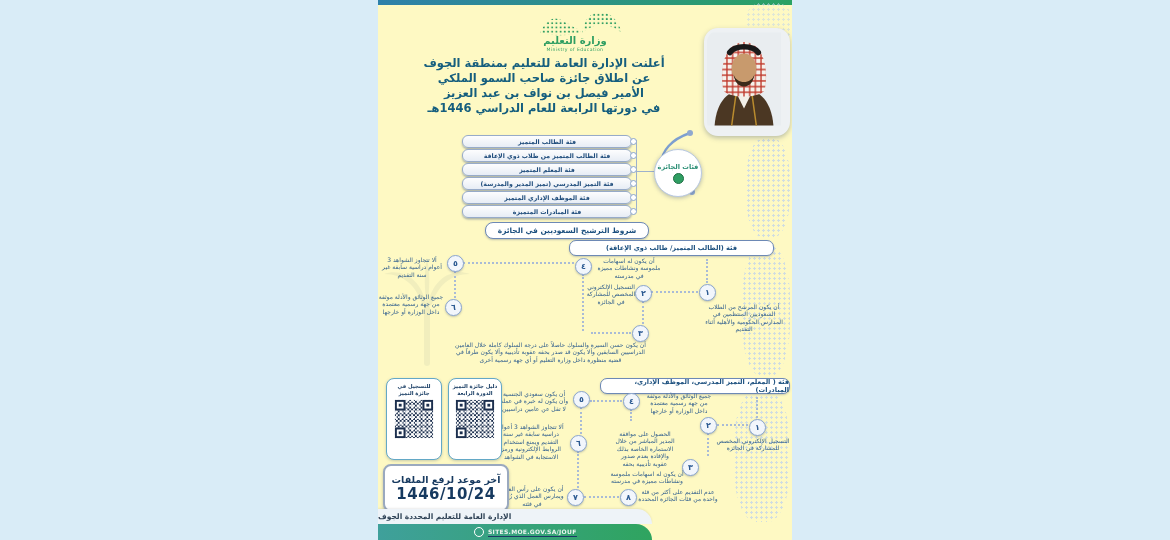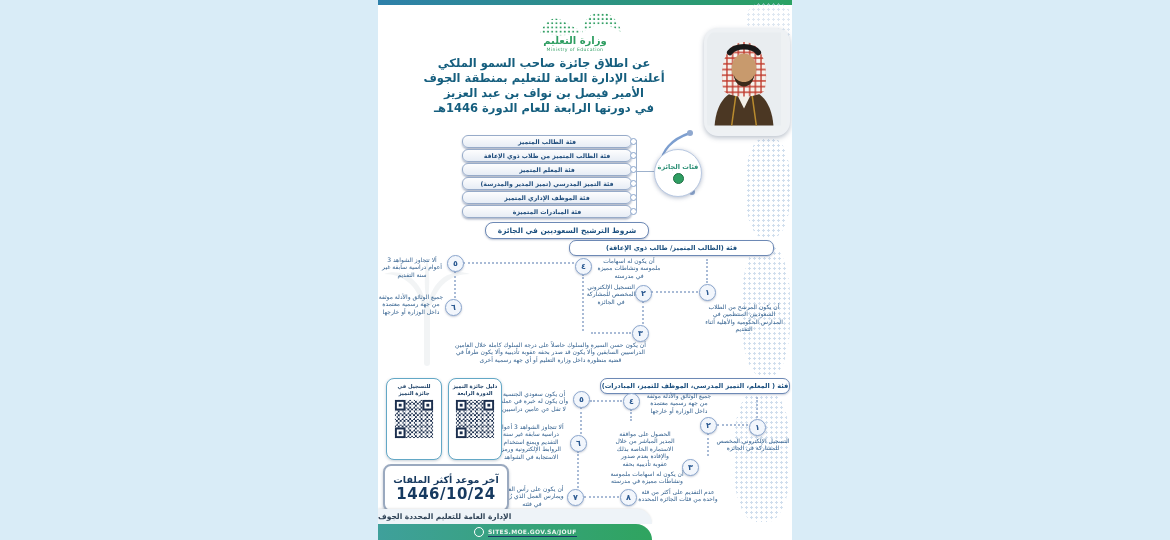--- a/index.html
+++ b/index.html
@@ -1,18 +1,18 @@
 <!DOCTYPE html>
 <html lang="ar"><head>
 <meta charset="utf-8">
 <style>
   html,body{margin:0;padding:0;}
   body{font-family:"DejaVu Sans","Liberation Sans",sans-serif;}
   .canvas{position:relative;width:1170px;height:540px;background:#d9ecf7;overflow:hidden;}
-  .poster{position:absolute;left:378px;top:0;width:414px;height:540px;background:#ffffff;overflow:hidden;}
+  .poster{position:absolute;left:378px;top:0;width:414px;height:540px;background:#fef9c3;overflow:hidden;}
   .rtl{direction:rtl;unicode-bidi:isolate;}
   .abs{position:absolute;}
   .topbar{left:0;top:0;width:414px;height:5px;background:linear-gradient(90deg,#2e80aa,#2aa263);}
   .ministry-ar{left:132px;top:35px;width:130px;text-align:center;font-size:10px;font-weight:bold;color:#2f9e62;}
   .ministry-en{left:132px;top:47px;width:130px;text-align:center;font-size:4.6px;color:#2f9e62;letter-spacing:.4px;}
   .headline{left:26px;top:56px;width:280px;text-align:center;color:#155e7e;font-weight:bold;}
   .headline div{font-size:11.5px;line-height:15px;}
   .photo{left:326px;top:28px;width:80px;height:102px;border-radius:14px;background:#eef1f3;border:3px solid #eef1f4;box-shadow:0 2px 5px rgba(60,80,110,.35);overflow:hidden;}
   .cat{left:84px;width:168px;height:11px;border-radius:6px;background:linear-gradient(#fdfdfe,#e7edf5);border:1px solid #97abc9;box-shadow:0 1.5px 2px rgba(70,90,130,.45);display:flex;align-items:center;justify-content:center;font-size:6.2px;font-weight:bold;color:#1c4a7a;}
   .oval{width:5px;height:5px;border-radius:50%;background:#fff;border:1px solid #8aa5cc;}
@@ -76,24 +76,24 @@
           <path d="M0,3 H6 M3,0 V6" stroke="#c0392b" stroke-width="1.4"></path>
         </pattern>
       </defs>
       <path d="M2,24 C12,2 22,10 32,16 C40,21 44,20 42,24 C34,26 20,28 2,24 Z" fill="url(#gdots)"></path>
       <path d="M44,24 C46,8 56,0 68,4 C76,7 81,14 84,24 C74,16 62,14 54,18 C49,20 46,22 44,24 Z" fill="url(#gdots)"></path>
     </svg>
     <div class="abs rtl ministry-ar">وزارة التعليم</div>
     <div class="abs ministry-en">Ministry of Education</div>
 
     <div class="abs headline rtl">
+      <div>أعلنت الإدارة العامة للتعليم بمنطقة الجوف</div>
       <div>عن اطلاق جائزة صاحب السمو الملكي</div>
-      <div>أعلنت الإدارة العامة للتعليم بمنطقة الجوف</div>
       <div>الأمير فيصل بن نواف بن عبد العزيز</div>
-      <div>في دورتها الرابعة للعام الدورة 1446هـ</div>
+      <div>في دورتها الرابعة للعام الدراسي 1446هـ</div>
     </div>
 
     <div class="abs photo">
       <svg width="74" height="96" viewBox="0 0 78 98">
         <rect width="78" height="98" fill="#e9edf0"></rect>
         <path d="M8,98 C10,72 23,60 39,60 C55,60 68,72 70,98 Z" fill="#4b3723"></path>
         <path d="M30,62 L39,80 L48,62 L44,60 L34,60 Z" fill="#f2efe8"></path>
         <path d="M31,62 L26,98 M47,62 L52,98" stroke="#b98b2e" stroke-width="1.6" fill="none"></path>
         <path d="M17,60 C12,32 22,10 39,10 C56,10 66,32 61,60 C58,70 20,70 17,60 Z" fill="url(#redcheck)"></path>
         <ellipse cx="39" cy="38" rx="13" ry="16" fill="#c89a6d"></ellipse>
@@ -147,21 +147,21 @@
     <div class="abs stext rtl" style="left:206px;top:283px;width:54px;">التسجيل الإلكتروني المخصص للمشاركة في الجائزة</div>
     <div class="abs step" style="left:254px;top:325px;">٣</div>
     <div class="abs stext rtl" style="left:75px;top:341px;width:195px;">أن يكون حسن السيرة والسلوك حاصلاً على درجة السلوك كاملة خلال العامين الدراسيين السابقين وألا يكون قد صدر بحقه عقوبة تأديبية وألا يكون طرفاً في قضية منظورة داخل وزارة التعليم أو أي جهة رسمية أخرى</div>
     <div class="abs step" style="left:197px;top:258px;">٤</div>
     <div class="abs stext rtl" style="left:216px;top:257px;width:70px;">أن يكون له اسهامات ملموسة ونشاطات مميزة في مدرسته</div>
     <div class="abs step" style="left:69px;top:255px;">٥</div>
     <div class="abs stext rtl" style="left:2px;top:256px;width:64px;">ألا تتجاوز الشواهد 3 أعوام دراسية سابقة غير سنة التقديم</div>
     <div class="abs step" style="left:67px;top:299px;">٦</div>
     <div class="abs stext rtl" style="left:0px;top:293px;width:66px;">جميع الوثائق والأدلة موثقة من جهة رسمية معتمدة داخل الوزارة أو خارجها</div>
 
-    <div class="abs sect rtl" style="left:222px;top:378px;width:188px;">فئة ( المعلم، التميز المدرسي، الموظف للتميز، المبادرات)</div>
+    <div class="abs sect rtl" style="left:222px;top:378px;width:188px;">فئة ( المعلم، التميز المدرسي، الموظف الإداري، المبادرات)</div>
 
     <div class="abs dv" style="left:378px;top:397px;height:21px;"></div>
     <div class="abs dh" style="left:339px;top:424px;width:31px;"></div>
     <div class="abs dv" style="left:329px;top:433px;height:23px;"></div>
     <div class="abs dh" style="left:212px;top:400px;width:32px;"></div>
     <div class="abs dv" style="left:252px;top:409px;height:12px;"></div>
     <div class="abs dv" style="left:202px;top:407px;height:27px;"></div>
     <div class="abs dv" style="left:199px;top:451px;height:37px;"></div>
     <div class="abs dh" style="left:206px;top:496px;width:35px;"></div>
 
@@ -223,21 +223,21 @@
           </g>
         <g fill="#1c2f4e">
             <rect x="5" y="5" width="3" height="3"></rect>
             <rect x="34" y="5" width="3" height="3"></rect>
             <rect x="5" y="34" width="3" height="3"></rect>
           </g>
       </svg>
     </div>
 
     <div class="abs deadline">
-      <div class="deadline-label rtl">آخر موعد أكثر الملفات</div>
+      <div class="deadline-label rtl">آخر موعد لرفع الملفات</div>
       <div class="deadline-date">1446/10/24</div>
     </div>
 
     <div class="abs fdept rtl">
       <span>الإدارة العامة للتعليم المحددة الجوف</span>
     </div>
     <div class="abs fgreen">
       <span class="globe"></span>
       <span class="url">SITES.MOE.GOV.SA/JOUF</span>
     </div>

